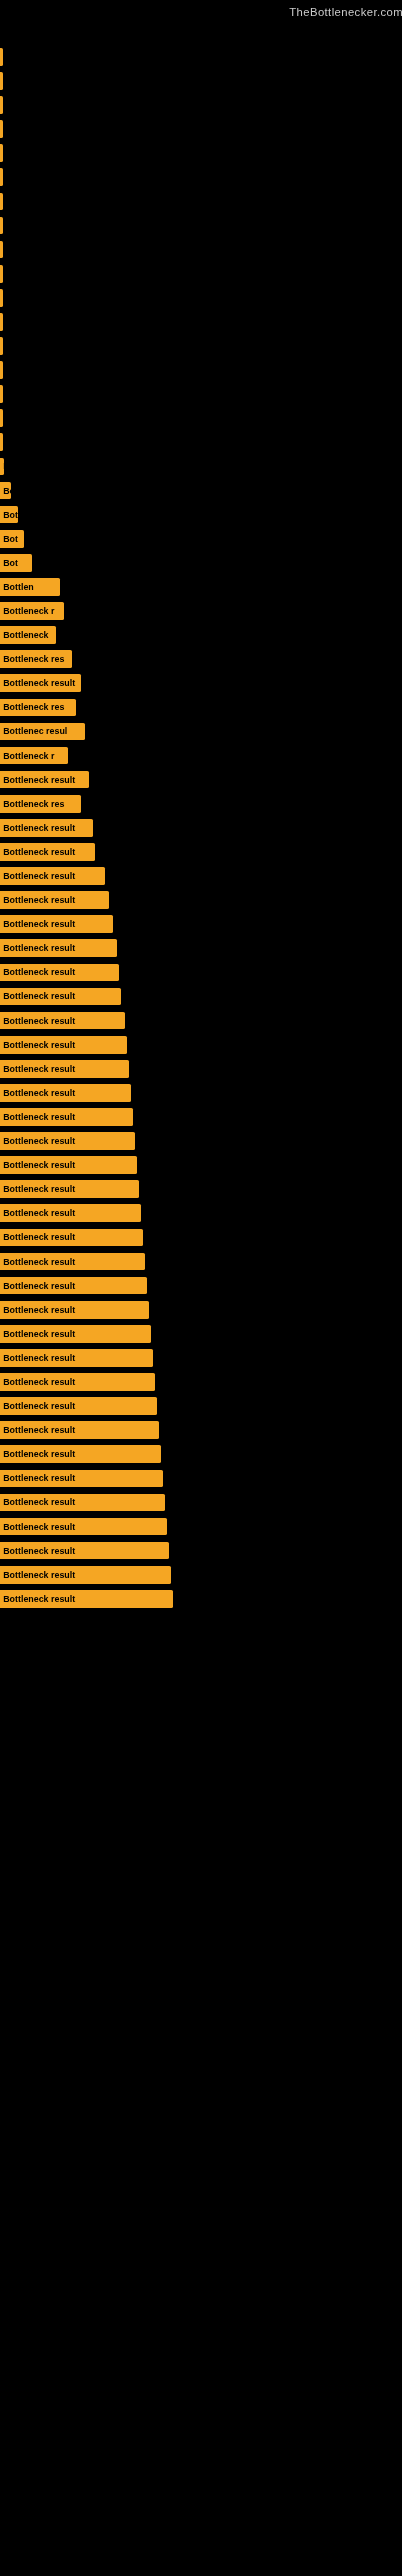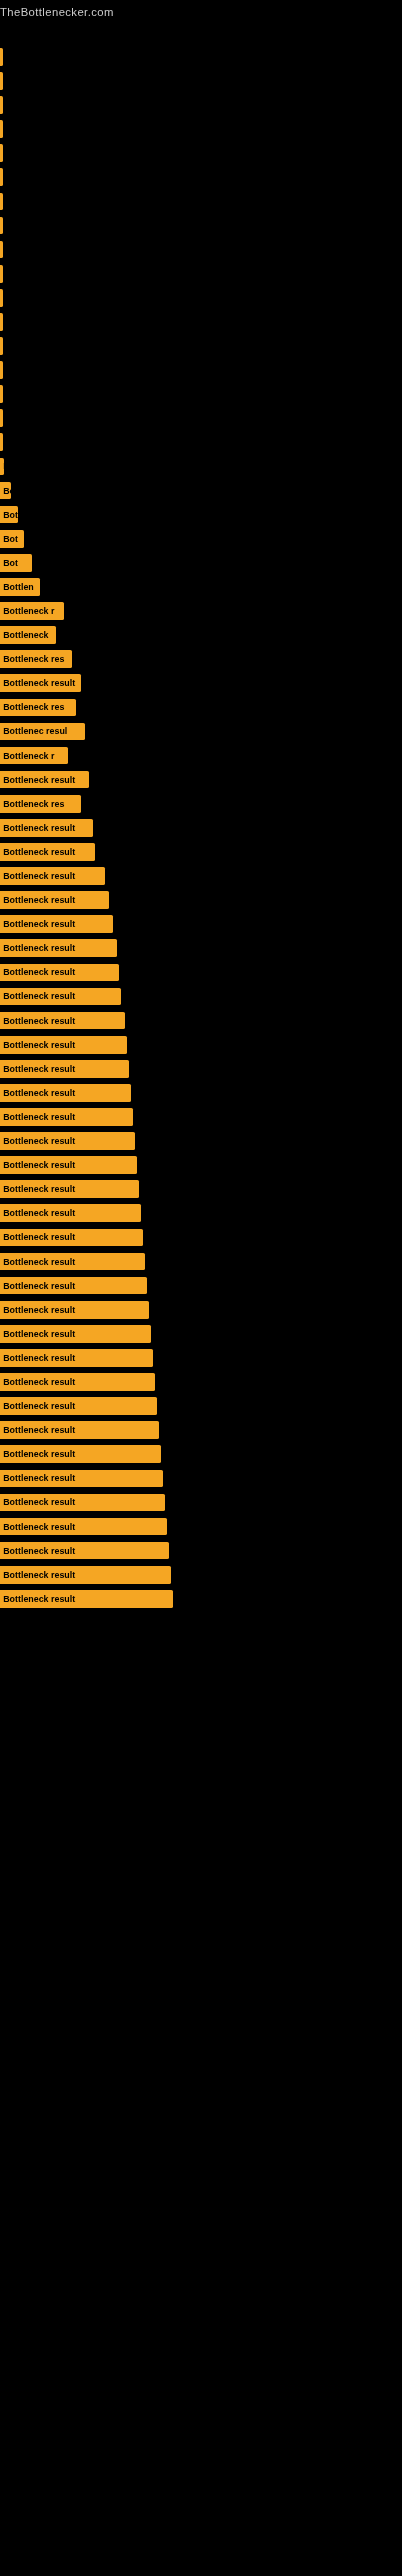--- a/index.html
+++ b/index.html
@@ -11,21 +11,21 @@
       background-color: #000;
       width: 403px;
       min-height: 2576px;
       font-family: Arial, sans-serif;
       position: relative;
       overflow-x: hidden;
     }
     .site-title {
       color: #ccc;
       font-size: 11.3px;
-      text-align: left;
+      text-align: right;
       padding: 6.4px 0 3.2px 0;
       letter-spacing: 0.4px;
     }
     .bars-container {
       padding: 8px 0;
       margin-top: 16px;
     }
     .bar-row {
       display: flex;
       align-items: center;
@@ -127,21 +127,21 @@
       <div class="bar" style="width: 24px;">
         <span class="bar-label">Bot</span>
       </div>
     </div>
     <div class="bar-row">
       <div class="bar" style="width: 32px;">
         <span class="bar-label">Bot</span>
       </div>
     </div>
     <div class="bar-row">
-      <div class="bar" style="width: 40px;">
+      <div class="bar" style="width: 60px;">
         <span class="bar-label">Bottlen</span>
       </div>
     </div>
     <div class="bar-row">
       <div class="bar" style="width: 64px;">
         <span class="bar-label">Bottleneck r</span>
       </div>
     </div>
     <div class="bar-row">
       <div class="bar" style="width: 56px;">

